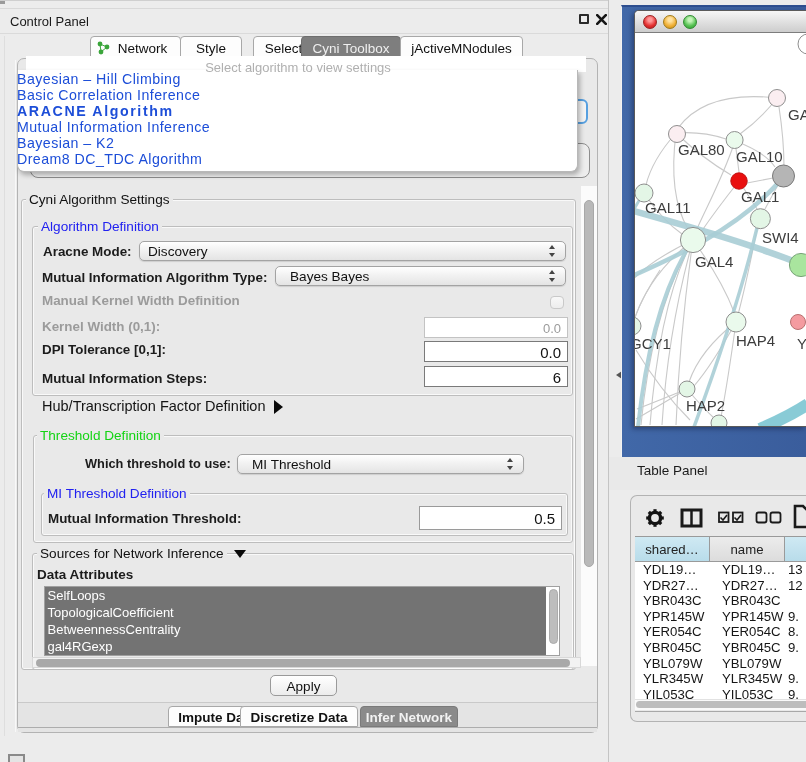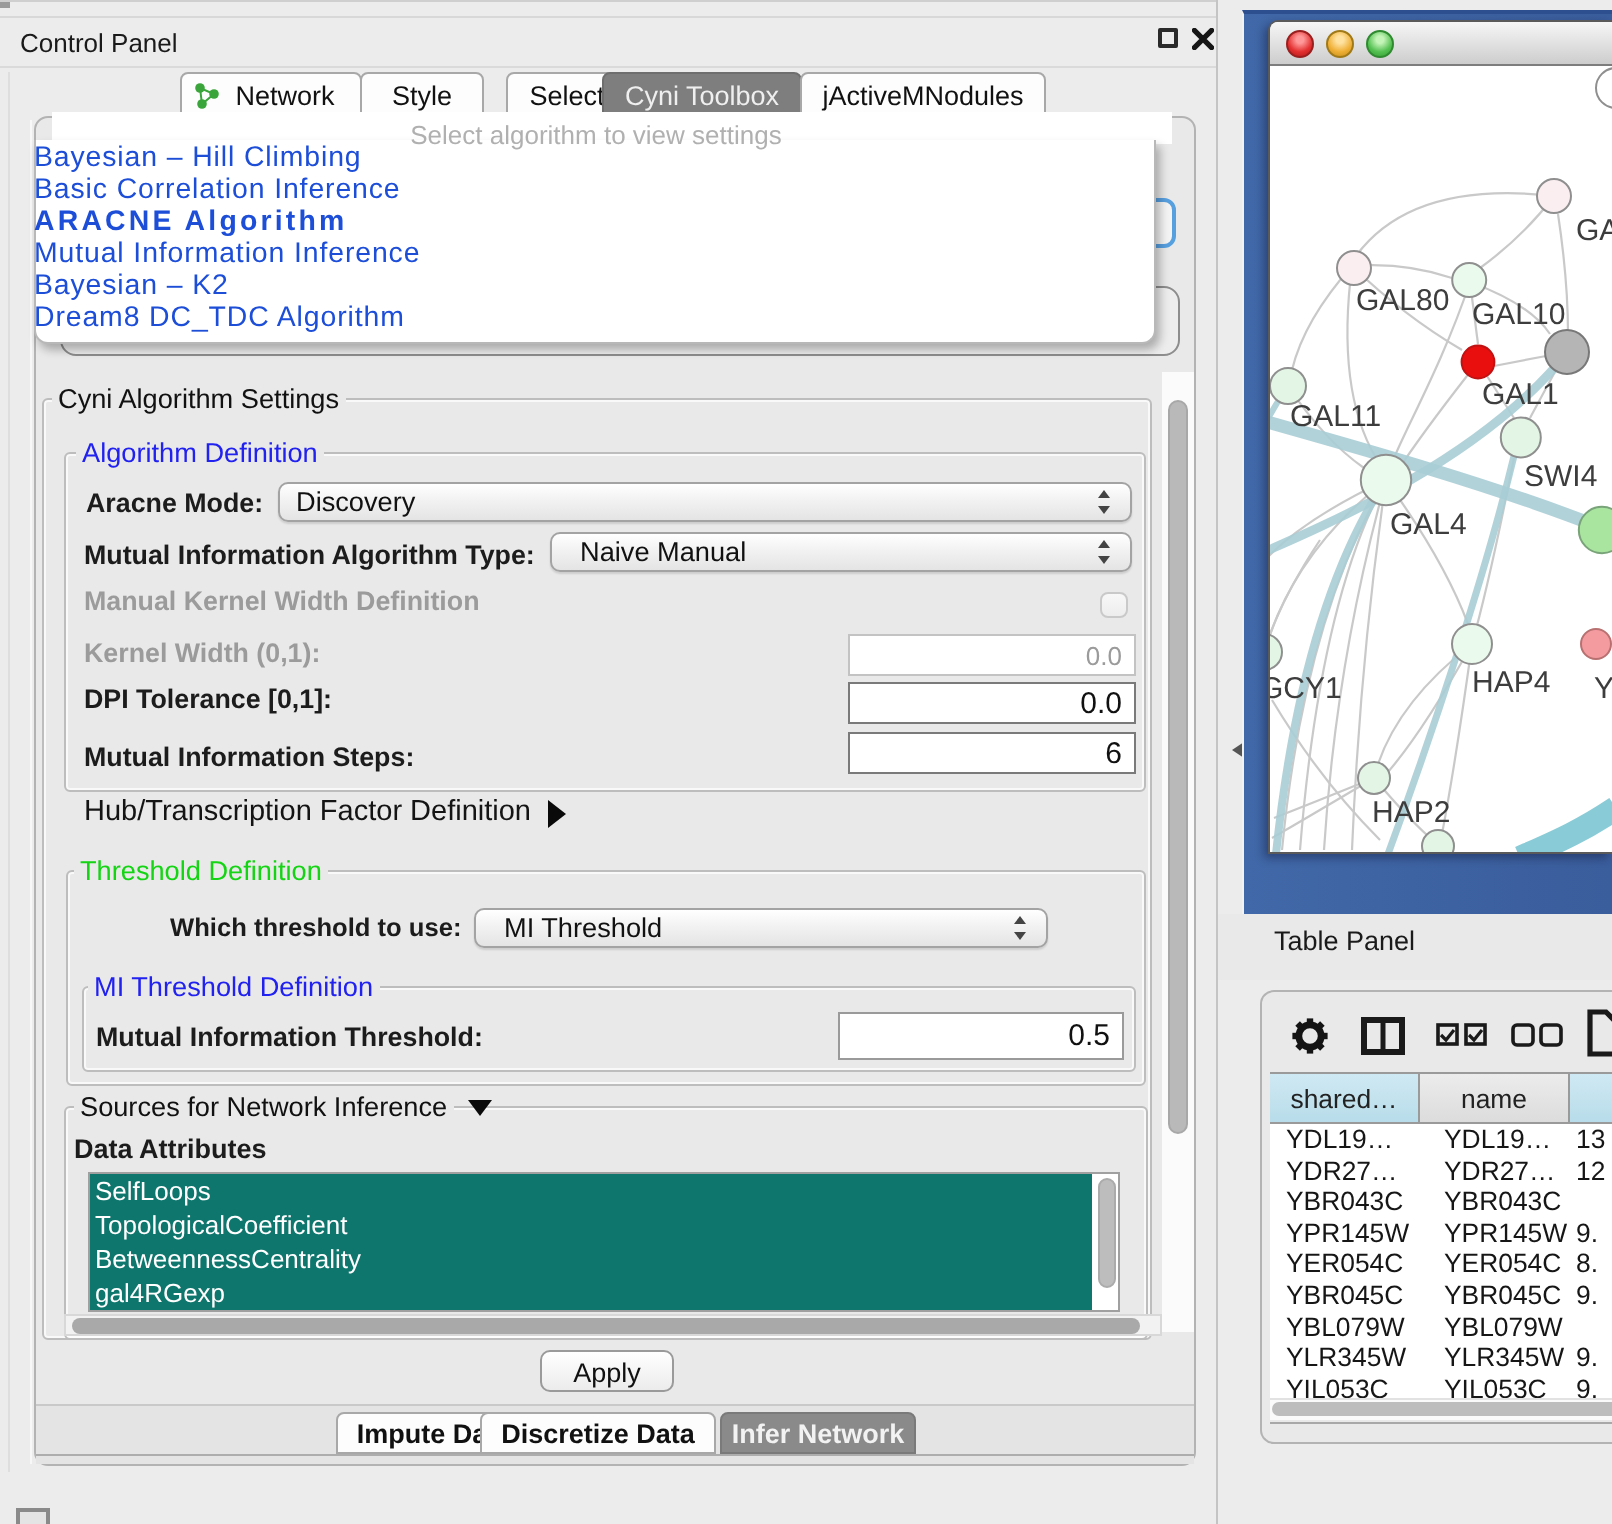--- a/index.html
+++ b/index.html
@@ -88,21 +88,21 @@
 <div class="group" style="left:32px;top:226px;width:541px;height:170px;">
   <div class="gtitle" style="left:5px;color:#2121f0;">Algorithm Definition</div>
 </div>
 <div class="abs lbl" style="left:43px;top:244px;">Aracne Mode:</div>
 <div class="combo" style="left:139px;top:241px;width:427px;height:20px;">
       <span class="ctext" style="font-size:13.6px;left:8px;">Discovery</span>
       <span class="spin"></span>
     </div>
 <div class="abs lbl" style="left:42px;top:270px;">Mutual Information Algorithm Type:</div>
 <div class="combo" style="left:275px;top:266px;width:291px;height:20px;">
-      <span class="ctext" style="font-size:13.6px;">Naive Manual</span>
+      <span class="ctext" style="font-size:13.6px;">Bayes Bayes</span>
       <span class="spin"></span>
     </div>
 <div class="abs lbl dis" style="left:42px;top:293px;">Manual Kernel Width Definition</div>
 <div class="abs" style="left:550px;top:296px;width:14px;height:13px;background:linear-gradient(#f8f8f8,#ededed);border:1.5px solid #c9c9c9;border-radius:4px;"></div>
 <div class="abs lbl dis" style="left:42px;top:319px;">Kernel Width (0,1):</div>
 <div class="tfield" style="left:424px;top:317px;width:144px;height:21px;border-color:#c3c3c3;">
       <span class="dis" style="font-size:13px;">0.0</span>
     </div>
 <div class="abs lbl" style="left:42px;top:342px;">DPI Tolerance [0,1]:</div>
 <div class="tfield" style="left:424px;top:341px;width:144px;height:21px;border-color:#7a7a7a;">
@@ -133,21 +133,21 @@
       <span style="font-size:15px;">0.5</span>
     </div>
 
 <div class="group" style="left:32px;top:553px;width:542px;height:117px;">
   <div class="gtitle" style="left:4px;color:#111;">Sources for Network Inference</div>
 </div>
 <div class="abs" style="left:234px;top:550px;width:0;height:0;border:6.5px solid transparent;border-top:8px solid #0a0a0a;"></div>
 <div class="abs lbl" style="left:37px;top:567px;font-size:13.5px;">Data Attributes</div>
 
 <div class="abs" style="left:44px;top:586px;width:516px;height:70px;background:#fff;border:1px solid #a0a0a0;"></div>
-<div class="abs" style="left:45px;top:587px;width:501px;height:68px;background:#0f766e;color:#fff;font-size:13px;line-height:17px;padding-left:2.5px;">SelfLoops<br>TopologicalCoefficient<br>BetweennessCentrality<br>gal4RGexp</div>
+<div class="abs" style="left:45px;top:587px;width:501px;height:68px;background:#737373;color:#fff;font-size:13px;line-height:17px;padding-left:2.5px;">SelfLoops<br>TopologicalCoefficient<br>BetweennessCentrality<br>gal4RGexp</div>
 <div class="abs" style="left:549px;top:589px;width:9px;height:55px;background:#bdbdbd;border:1px solid #ababab;border-radius:5px;"></div>
 
 <div class="abs" style="left:32px;top:657px;width:549px;height:11px;background:#f2f2f2;border:1px solid #d8d8d8;"></div>
 <div class="abs" style="left:36px;top:659px;width:534px;height:8px;background:#a9a9a9;border-radius:4px;"></div>
 
 <div class="abs" style="left:270px;top:675px;width:67px;height:21px;background:linear-gradient(#ffffff,#ececec);border:1px solid #9a9a9a;border-radius:5px;font-size:13.5px;color:#111;text-align:center;line-height:21px;">Apply</div>
 
 <div class="abs" style="left:18px;top:702px;width:579px;height:30px;background:#e4e4e4;border-top:1px solid #c9c9c9;"></div>
 <div class="abs" style="left:18px;top:727px;width:579px;height:1px;background:#adadad;"></div>
 <div class="abs" style="left:0;top:706px;width:608px;height:21px;font-weight:bold;">

